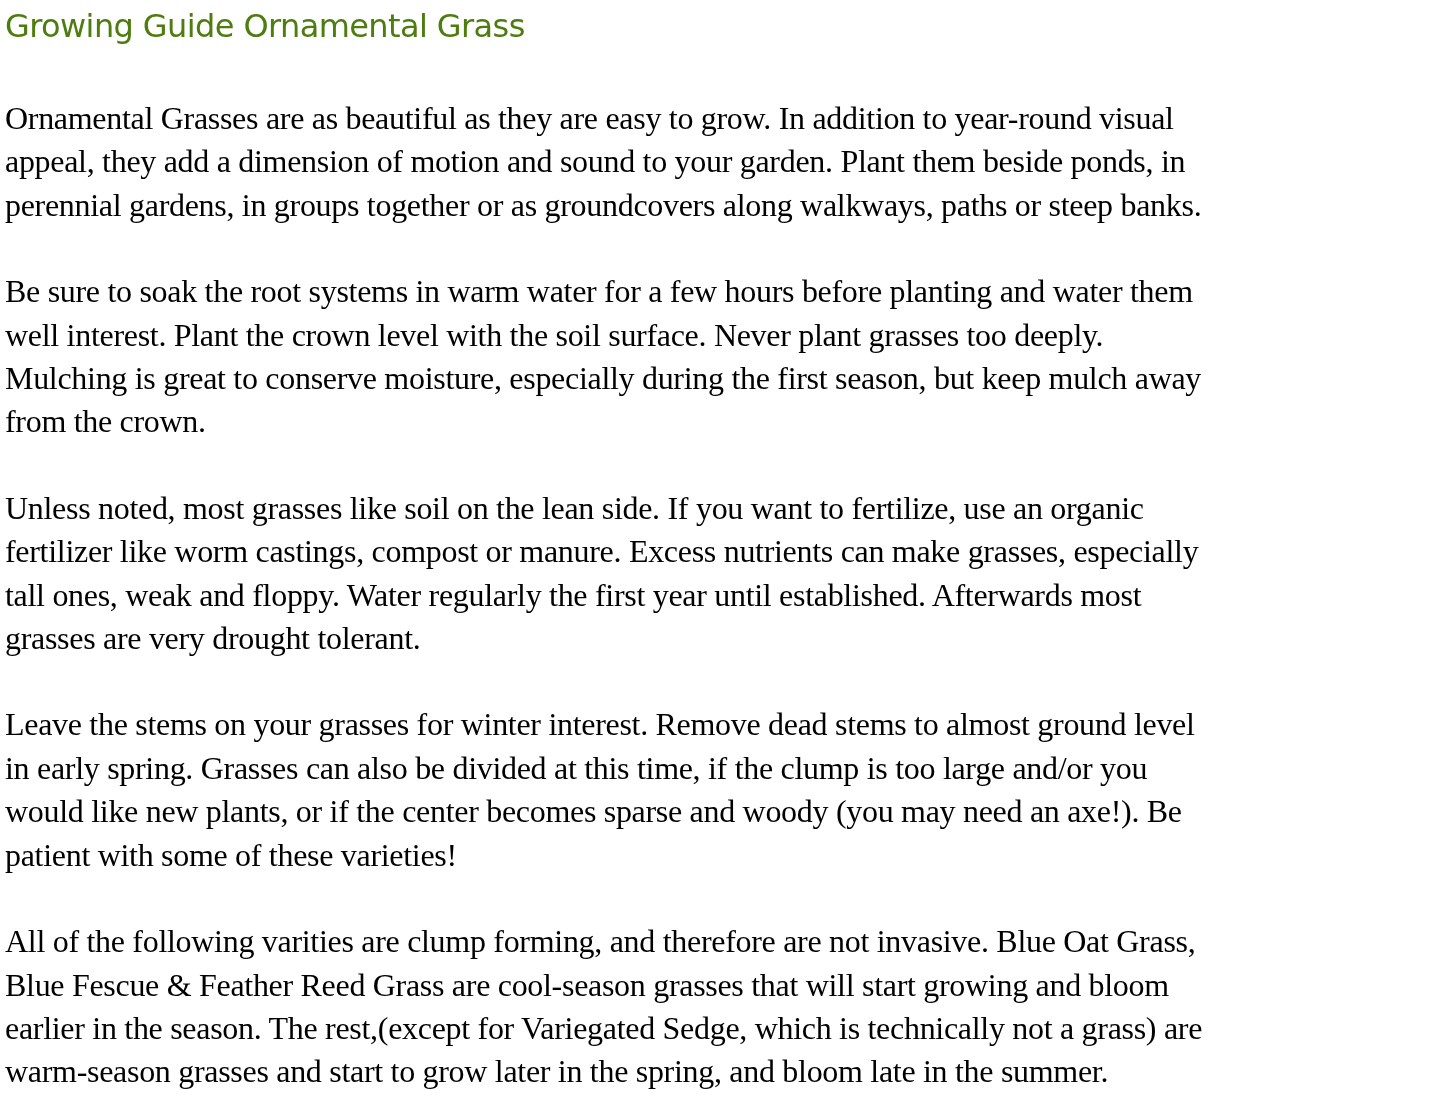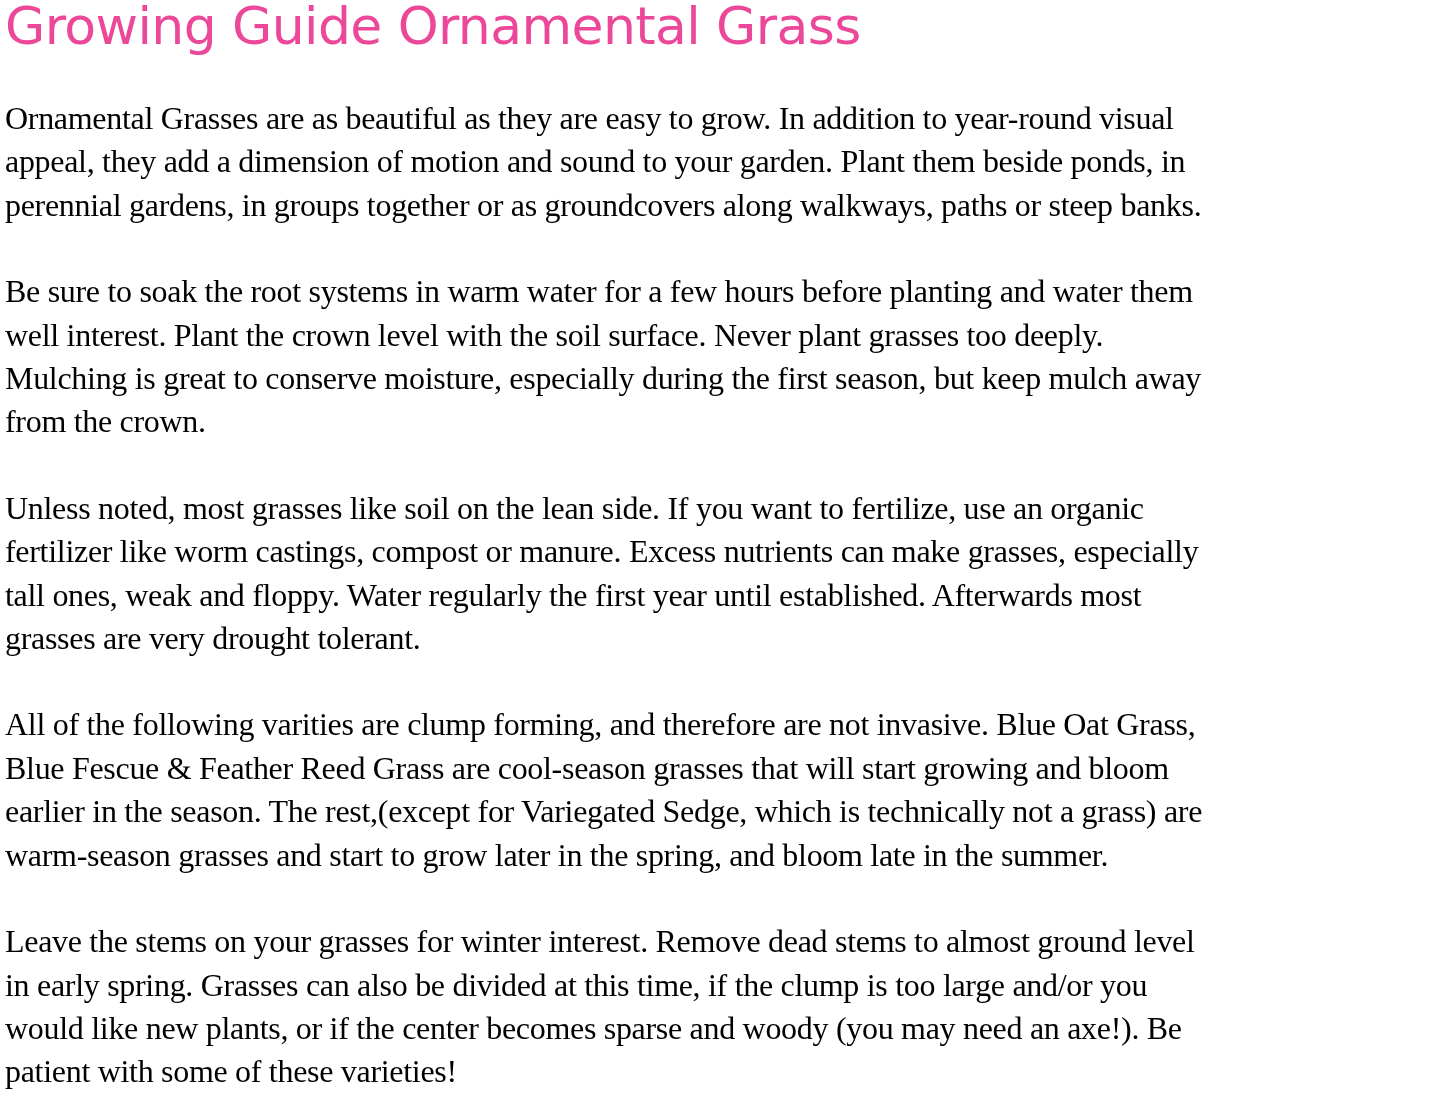--- a/index.html
+++ b/index.html
@@ -13,24 +13,24 @@
     height: 1099px;
     background: #ffffff;
     color: #000000;
     padding: 2px 8px 0 5px;
     overflow: hidden;
   }
   .title {
     margin: 0;
     font-family: "DejaVu Sans", "Liberation Sans", sans-serif;
     font-weight: 400;
-    font-size: 52px;
+    font-size: 32px;
     line-height: 48px;
     letter-spacing: -0.6px;
-    color: #ec4899;
+    color: #4d7c0f;
   }
   .doc-body {
     display: flex;
     flex-direction: column;
     gap: 43px;
     margin-top: 47px;
   }
   .doc-body p {
     margin: 0;
     font-family: "Liberation Serif", "DejaVu Serif", serif;
@@ -52,22 +52,22 @@
 appeal, they add a dimension of motion and sound to your garden. Plant them beside ponds, in
 perennial gardens, in groups together or as groundcovers along walkways, paths or steep banks.</p>
     <p>Be sure to soak the root systems in warm water for a few hours before planting and water them
 well interest. Plant the crown level with the soil surface. Never plant grasses too deeply.
 Mulching is great to conserve moisture, especially during the first season, but keep mulch away
 from the crown.</p>
     <p>Unless noted, most grasses like soil on the lean side. If you want to fertilize, use an organic
 fertilizer like worm castings, compost or manure. Excess nutrients can make grasses, especially
 tall ones, weak and floppy. Water regularly the first year until established. Afterwards most
 grasses are very drought tolerant.</p>
+    <p>Leave the stems on your grasses for winter interest. Remove dead stems to almost ground level
+in early spring. Grasses can also be divided at this time, if the clump is too large and/or you
+would like new plants, or if the center becomes sparse and woody (you may need an axe!). Be
+patient with some of these varieties!</p>
     <p>All of the following varities are clump forming, and therefore are not invasive. Blue Oat Grass,
 Blue Fescue &amp; Feather Reed Grass are cool-season grasses that will start growing and bloom
 earlier in the season. The rest,(except for Variegated Sedge, which is technically not a grass) are
 warm-season grasses and start to grow later in the spring, and bloom late in the summer.</p>
-    <p>Leave the stems on your grasses for winter interest. Remove dead stems to almost ground level
-in early spring. Grasses can also be divided at this time, if the clump is too large and/or you
-would like new plants, or if the center becomes sparse and woody (you may need an axe!). Be
-patient with some of these varieties!</p>
   </section>
 </main>
 
 </body></html>

